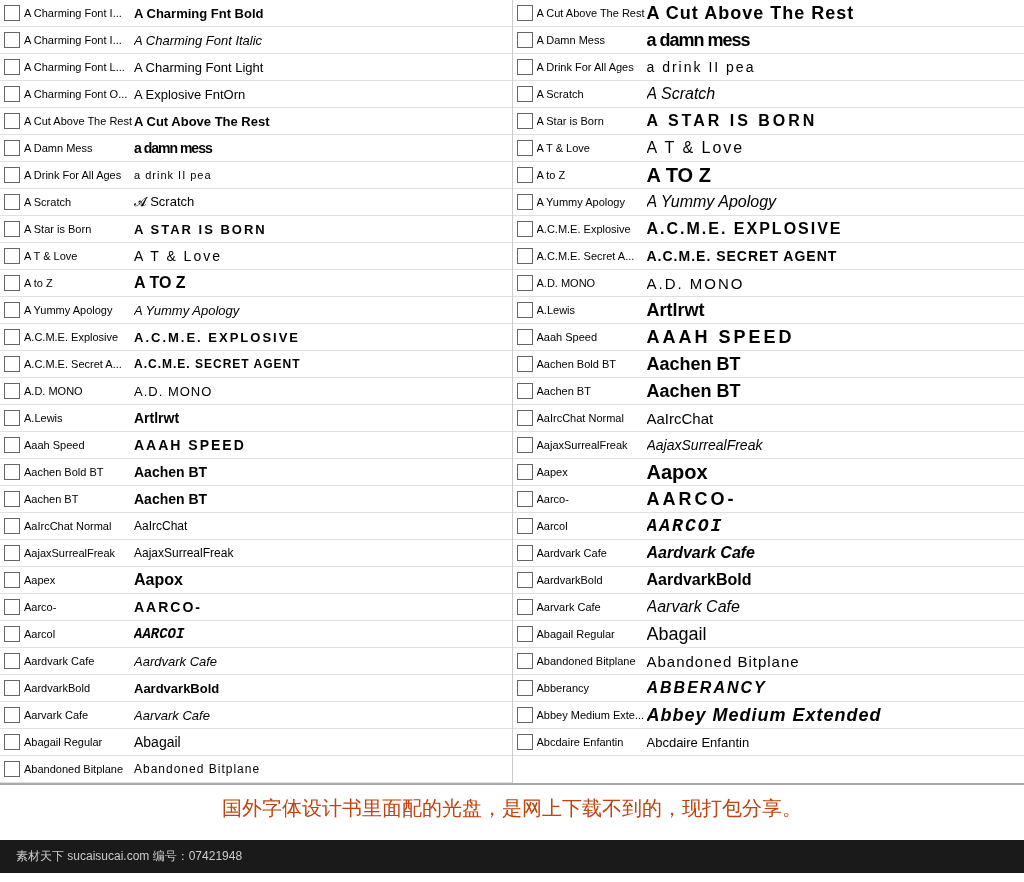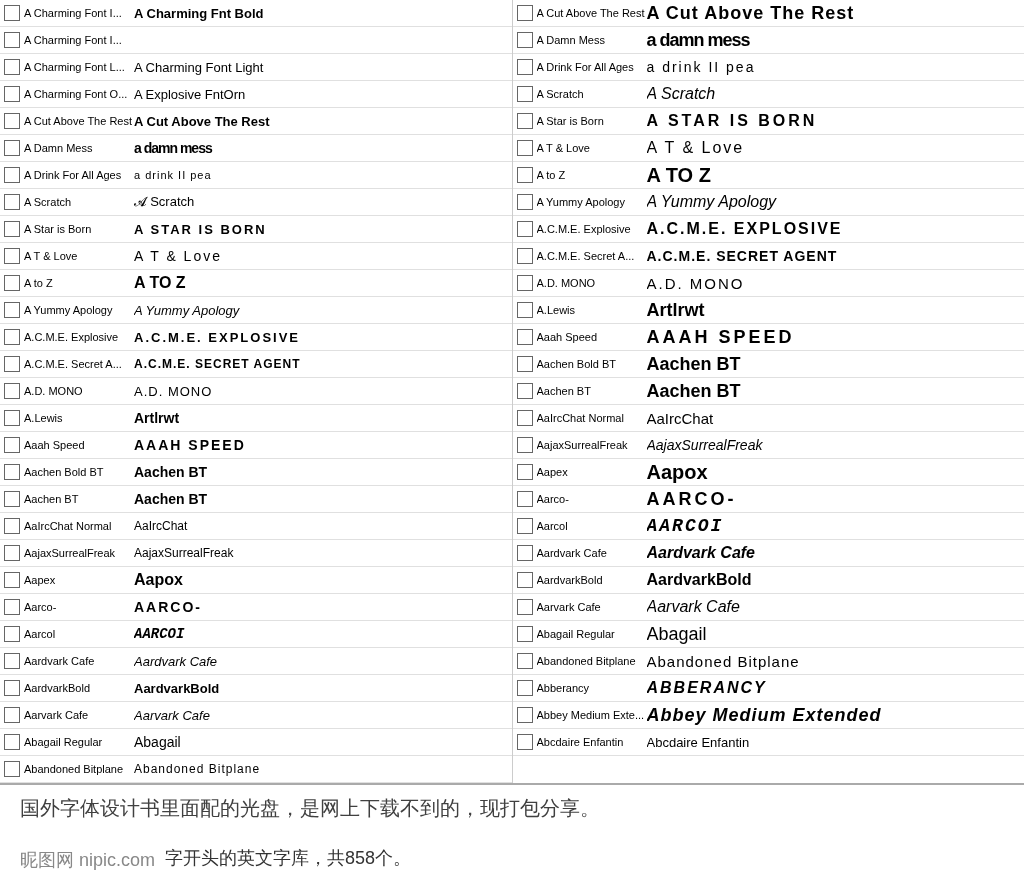--- a/index.html
+++ b/index.html
@@ -74,22 +74,23 @@
     .preview-ajax { font-size: 12px; }
 
     .bottom-section {
       background: #fff;
       padding: 10px 20px;
       border-top: 2px solid #aaa;
     }
 
     .chinese-text-1 {
       font-size: 20px;
-      color: #404040;
-      margin-bottom: 24px;
+      text-align: center;
+      color: #c2410c;
+      margin-bottom: 8px;
     }
 
     .logo-watermark {
       font-size: 18px;
       color: #888;
       margin-bottom: 4px;
     }
 
     .chinese-text-2 {
       font-size: 18px;
@@ -128,20 +129,21 @@
     <div class="col-left">
 
       <div class="font-row">
         <div class="checkbox"></div>
         <div class="font-name">A Charming Font I...</div>
         <div class="font-preview" style="font-weight:bold;font-size:13px;">A Charming Fnt Bold</div>
       </div>
       <div class="font-row">
         <div class="checkbox"></div>
         <div class="font-name">A Charming Font I...</div>
+        <div class="font-preview" style="font-style:italic;font-size:13px;">A Charming Font Italic</div>
       </div>
       <div class="font-row">
         <div class="checkbox"></div>
         <div class="font-name">A Charming Font L...</div>
         <div class="font-preview" style="font-size:13px;">A Charming Font Light</div>
       </div>
       <div class="font-row">
         <div class="checkbox"></div>
         <div class="font-name">A Charming Font O...</div>
         <div class="font-preview" style="font-size:13px;">A Explosive FntOrn</div>
@@ -413,23 +415,19 @@
         <div class="checkbox"></div>
         <div class="font-name">Abcdaire Enfantin</div>
         <div class="font-preview preview-abcdaire" style="font-size:13px;">Abcdaire Enfantin</div>
       </div>
     </div>
 
   </div>
 
   <div class="bottom-section">
     <div class="chinese-text-1">国外字体设计书里面配的光盘，是网上下载不到的，现打包分享。</div>
-    <div style="display:flex;align-items:center;gap:10px;">
-      <div class="logo-watermark">昵图网 nipic.com</div>
-      <div class="chinese-text-2">字开头的英文字库，共858个。</div>
-    </div>
   </div>
 
   <div class="footer">
     <span>素材天下 sucaisucai.com  编号：07421948</span>
   </div>
 
 </div>
 
 </body></html>

